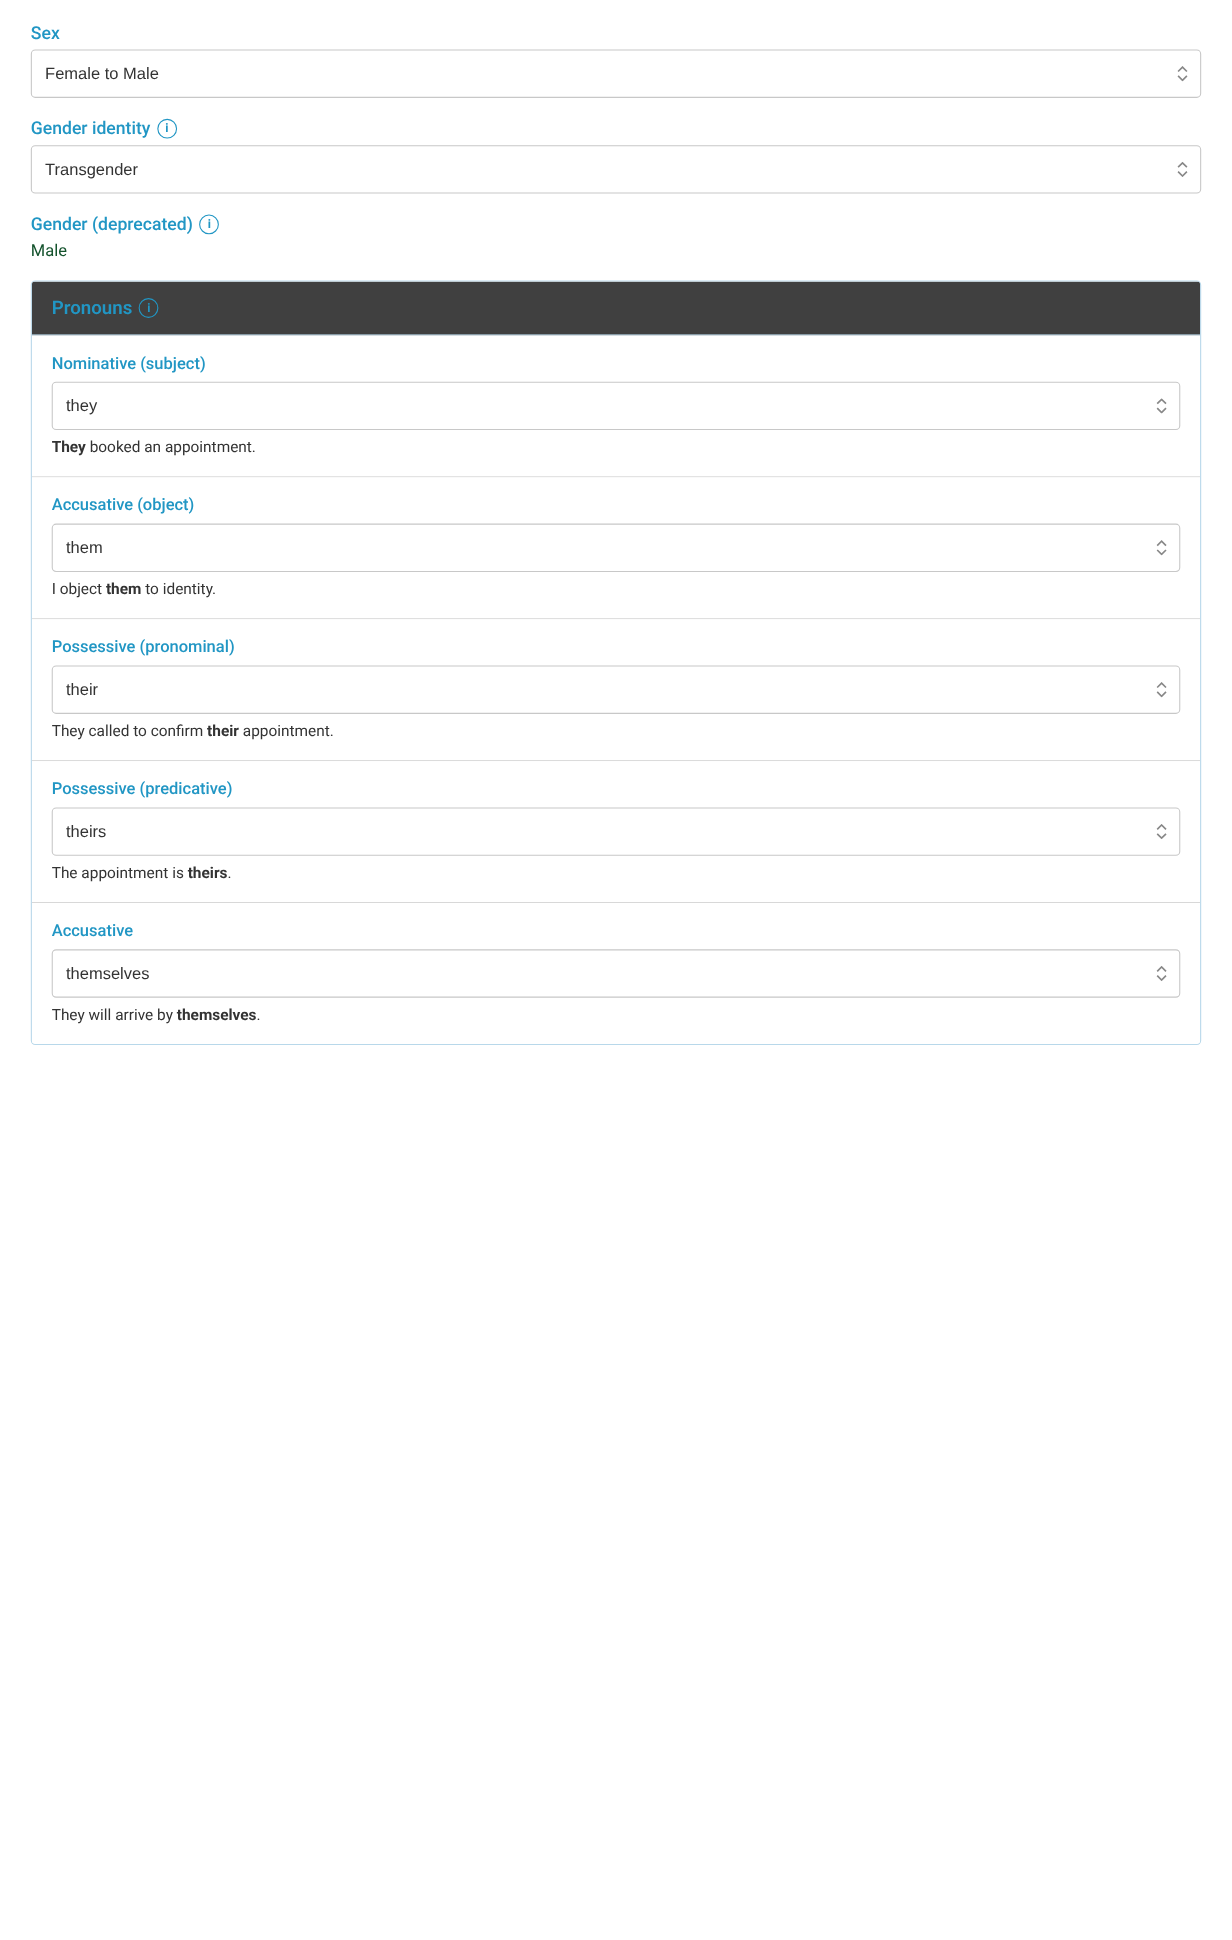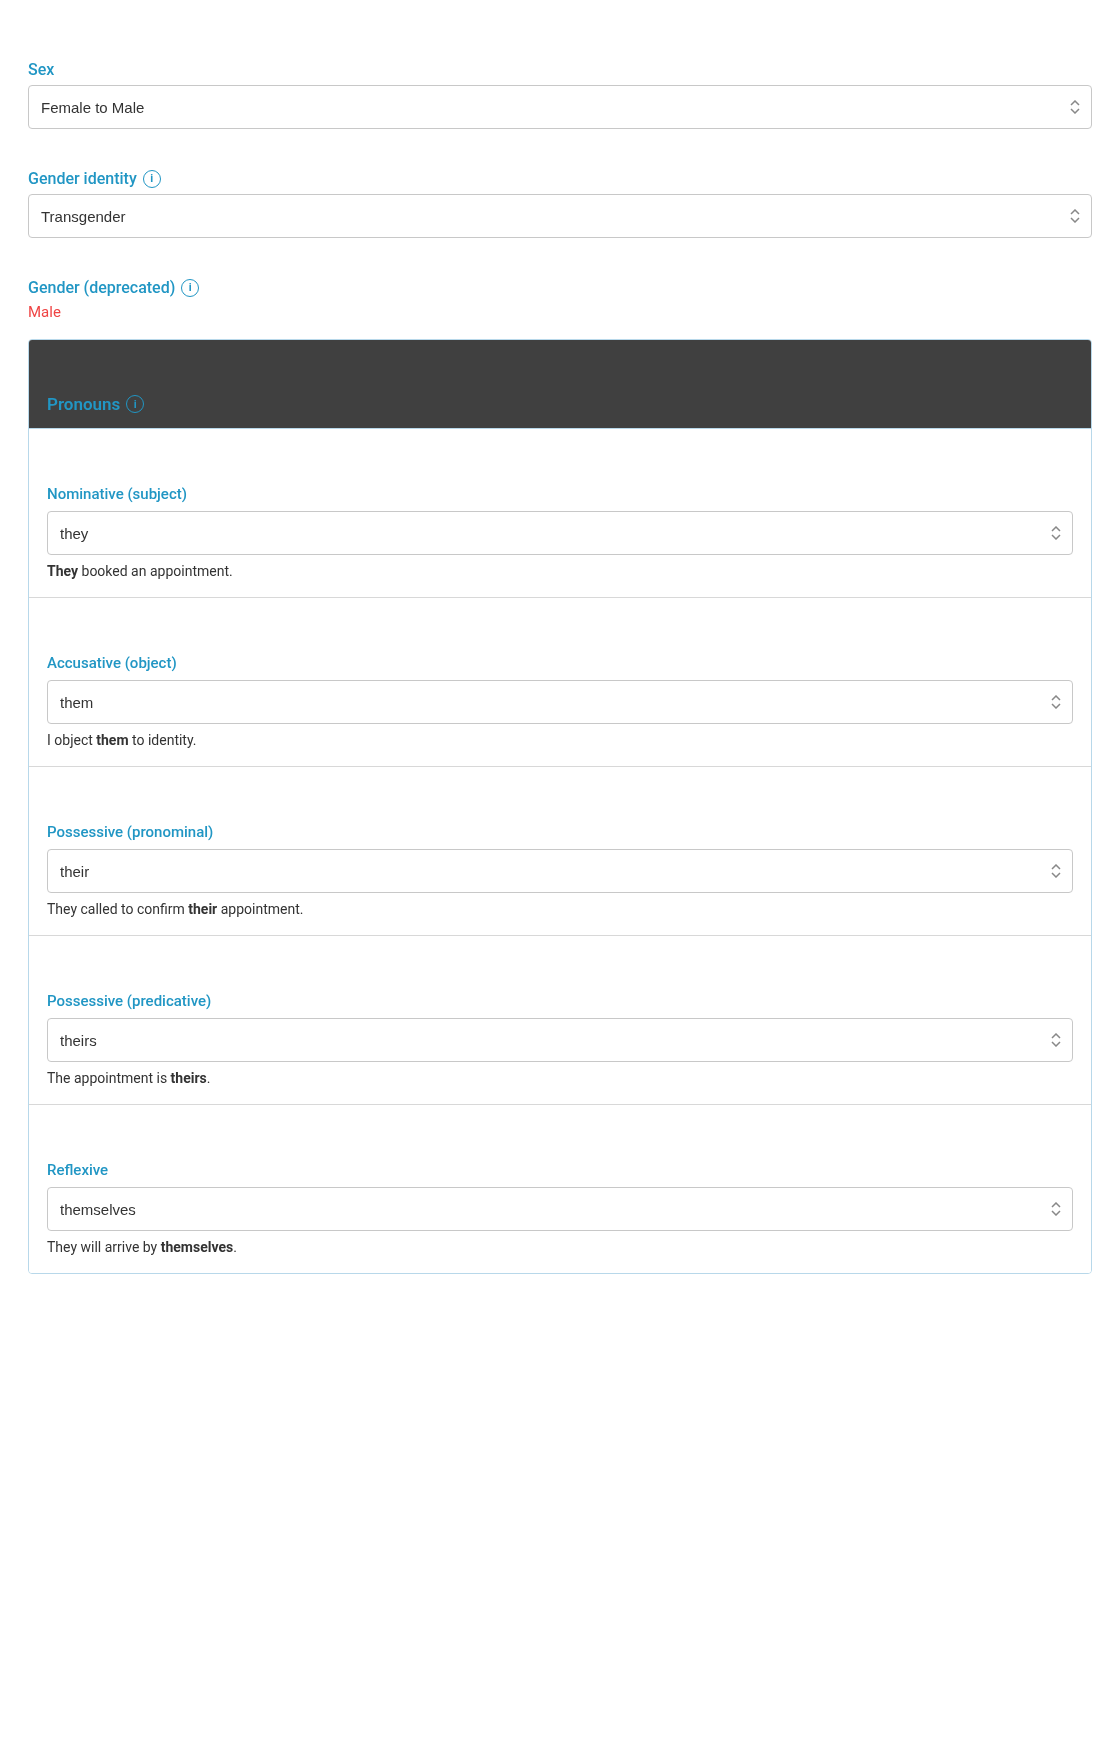--- a/index.html
+++ b/index.html
@@ -23,25 +23,24 @@
     }
 
     .field-label {
       color: #2196c4;
       font-size: 16px;
       font-weight: 500;
       margin-bottom: 6px;
       display: flex;
       align-items: center;
       gap: 6px;
-      margin-top: 40px;
     }
 
     .field-label-static {
-      color: #ef4444;
+      color: #14532d;
       font-size: 15px;
       margin-top: 4px;
     }
 
     .info-icon {
       display: inline-flex;
       align-items: center;
       justify-content: center;
       width: 18px;
       height: 18px;
@@ -303,21 +302,21 @@
           </svg>
       </div>
     </div>
     <div class="example-text">
       <span>The appointment is </span><strong>theirs</strong><span>.</span>
     </div>
   </div>
 
   <div class="pronoun-section">
     <div class="field-label">
-      <span>Reflexive</span>
+      <span>Accusative</span>
     </div>
     <div class="select-wrapper">
       <select class="select-field">
         <option>themselves</option>
         <option>himself</option>
         <option>herself</option>
         <option>zemself</option>
         <option>xemself</option>
         <option>other</option>
       </select>

